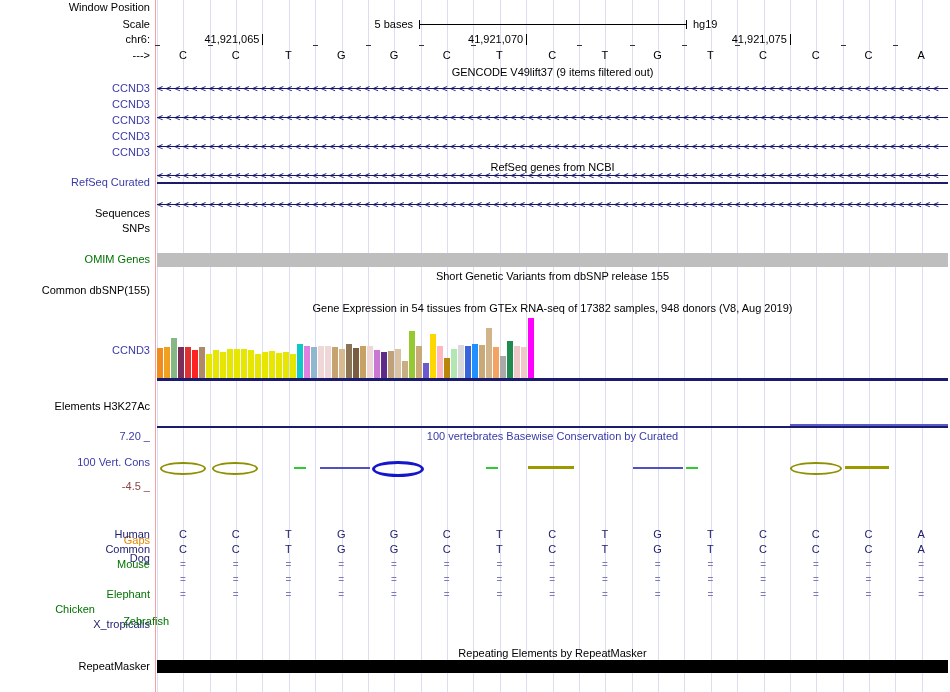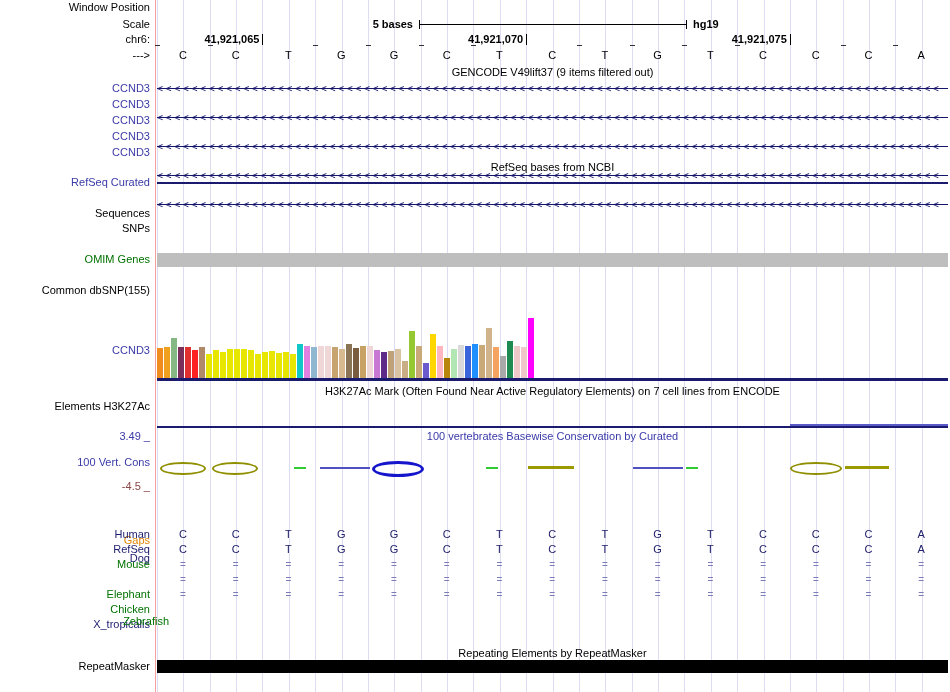--- a/index.html
+++ b/index.html
@@ -14,21 +14,21 @@
   .trackarea{position:absolute;left:157px;width:791px;overflow:hidden;}
   .generow{height:13px;position:relative;}
   .arrowtxt{position:absolute;left:0;top:0;width:100%;height:13px;line-height:13px;
             font-family:"DejaVu Sans Mono",monospace;font-size:10px;letter-spacing:2.6px;
             color:#15156A;white-space:nowrap;}
   .arrowline{position:absolute;left:0;top:6px;width:100%;height:1px;background:#15156A;}
   .hline{position:absolute;left:157px;width:791px;}
   .basecell{position:absolute;width:52px;text-align:center;height:13px;line-height:13px;}
   .tick{position:absolute;width:1px;height:11px;background:#000;}
   .minitick{position:absolute;width:5px;height:1px;background:#333;}
-  .coordnum{position:absolute;height:13px;line-height:13px;text-align:right;white-space:nowrap;font-weight:bold;}
+  .coordnum{position:absolute;height:13px;line-height:13px;text-align:right;white-space:nowrap;}
   .bar{position:absolute;}
   .pmark{position:absolute;}
   .scalebar{position:absolute;height:9px;border-left:1px solid #000;border-right:1px solid #000;
             background:linear-gradient(to bottom,transparent 4px,#000 4px,#000 5px,transparent 5px);}
 </style>
 </head>
 <body>
 
 <div id="canvas">
   <div class="grid"></div>
@@ -99,32 +99,34 @@
       <div class="trackarea generow" style="top: 130px;">
         <div class="arrowline"></div>
         <div class="arrowtxt">&lt;&lt;&lt;&lt;&lt;&lt;&lt;&lt;&lt;&lt;&lt;&lt;&lt;&lt;&lt;&lt;&lt;&lt;&lt;&lt;&lt;&lt;&lt;&lt;&lt;&lt;&lt;&lt;&lt;&lt;&lt;&lt;&lt;&lt;&lt;&lt;&lt;&lt;&lt;&lt;&lt;&lt;&lt;&lt;&lt;&lt;&lt;&lt;&lt;&lt;&lt;&lt;&lt;&lt;&lt;&lt;&lt;&lt;&lt;&lt;&lt;&lt;&lt;&lt;&lt;&lt;&lt;&lt;&lt;&lt;&lt;&lt;&lt;&lt;&lt;&lt;&lt;&lt;&lt;&lt;&lt;&lt;&lt;&lt;&lt;&lt;&lt;&lt;&lt;&lt;&lt;</div>
       </div>
       <div class="trackarea generow" style="top: 146px;">
         <div class="arrowline"></div>
         <div class="arrowtxt">&lt;&lt;&lt;&lt;&lt;&lt;&lt;&lt;&lt;&lt;&lt;&lt;&lt;&lt;&lt;&lt;&lt;&lt;&lt;&lt;&lt;&lt;&lt;&lt;&lt;&lt;&lt;&lt;&lt;&lt;&lt;&lt;&lt;&lt;&lt;&lt;&lt;&lt;&lt;&lt;&lt;&lt;&lt;&lt;&lt;&lt;&lt;&lt;&lt;&lt;&lt;&lt;&lt;&lt;&lt;&lt;&lt;&lt;&lt;&lt;&lt;&lt;&lt;&lt;&lt;&lt;&lt;&lt;&lt;&lt;&lt;&lt;&lt;&lt;&lt;&lt;&lt;&lt;&lt;&lt;&lt;&lt;&lt;&lt;&lt;&lt;&lt;&lt;&lt;&lt;&lt;</div>
       </div>
     </div>
 
-  <div class="ttl black" style="top:161px">RefSeq bases from NCBI</div>
+  <div class="ttl black" style="top:161px">RefSeq genes from NCBI</div>
   <div class="lbl blue" style="top:176px">RefSeq Curated</div>
   <div class="hline" style="top:182px;height:2px;background:#1A1A6E"></div>
 
   <div class="lbl black" style="top:207px">Sequences</div>
   <div class="lbl black" style="top:222px">SNPs</div>
 
   <div class="lbl green" style="top:253px">OMIM Genes</div>
   <div class="hline" style="top:253px;height:14px;background:#BEBEBE"></div>
 
+  <div class="ttl black" style="top:270px">Short Genetic Variants from dbSNP release 155</div>
   <div class="lbl black" style="top:284px">Common dbSNP(155)</div>
 
+  <div class="ttl black" style="top:302px">Gene Expression in 54 tissues from GTEx RNA-seq of 17382 samples, 948 donors (V8, Aug 2019)</div>
   <div class="lbl blue" style="top:344px">CCND3</div>
   <div id="gtex-bars">
       <div class="bar" style="left: 157px; top: 348px; width: 5.5px; height: 30px; background: rgb(240, 140, 30);"></div>
       <div class="bar" style="left: 164px; top: 347px; width: 5.5px; height: 31px; background: rgb(240, 160, 30);"></div>
       <div class="bar" style="left: 171px; top: 338px; width: 5.5px; height: 40px; background: rgb(134, 184, 134);"></div>
       <div class="bar" style="left: 178px; top: 347px; width: 5.5px; height: 31px; background: rgb(122, 46, 90);"></div>
       <div class="bar" style="left: 185px; top: 347px; width: 5.5px; height: 31px; background: rgb(224, 48, 48);"></div>
       <div class="bar" style="left: 192px; top: 350px; width: 5.5px; height: 28px; background: rgb(255, 34, 34);"></div>
       <div class="bar" style="left: 199px; top: 347px; width: 5.5px; height: 31px; background: rgb(176, 137, 104);"></div>
       <div class="bar" style="left: 206px; top: 354px; width: 5.5px; height: 24px; background: rgb(230, 230, 0);"></div>
@@ -170,26 +172,25 @@
       <div class="bar" style="left: 486px; top: 328px; width: 5.5px; height: 50px; background: rgb(210, 180, 140);"></div>
       <div class="bar" style="left: 493px; top: 347px; width: 5.5px; height: 31px; background: rgb(244, 164, 96);"></div>
       <div class="bar" style="left: 500px; top: 356px; width: 5.5px; height: 22px; background: rgb(169, 169, 169);"></div>
       <div class="bar" style="left: 507px; top: 341px; width: 5.5px; height: 37px; background: rgb(31, 139, 80);"></div>
       <div class="bar" style="left: 514px; top: 346px; width: 5.5px; height: 32px; background: rgb(239, 201, 201);"></div>
       <div class="bar" style="left: 521px; top: 347px; width: 5.5px; height: 31px; background: rgb(239, 201, 201);"></div>
       <div class="bar" style="left: 528px; top: 318px; width: 5.5px; height: 60px; background: rgb(255, 0, 255);"></div>
     </div>
   <div class="hline" style="top:378px;height:3px;background:#1A1A6E"></div>
 
-  <div class="ttl black" style="top:385px">H3K27Ac Mark (Often Found Near Active Regulatory Elements) on 7 cell lines from ENCODE</div>
   <div class="lbl black" style="top:400px">Elements H3K27Ac</div>
   <div class="hline" style="top:426px;height:2px;background:#1A1A6E"></div>
   <div style="position:absolute;left:790px;top:424px;width:158px;height:2px;background:#5A5AC8"></div>
 
-  <div class="lbl blue" style="top:430px">3.49 _</div>
+  <div class="lbl blue" style="top:430px">7.20 _</div>
   <div class="ttl blue" style="top:430px">100 vertebrates Basewise Conservation by Curated</div>
   <div class="lbl blue" style="top:456px">100 Vert. Cons</div>
   <div class="lbl darkred" style="top:480px">-4.5 _</div>
   <div id="phylop-marks">
       <div class="pmark" style="left: 160px; width: 42px; top: 462px; height: 9px; border: 2.5px solid rgb(143, 143, 0); border-radius: 50%;"></div>
       <div class="pmark" style="left: 212px; width: 42px; top: 462px; height: 9px; border: 2.5px solid rgb(143, 143, 0); border-radius: 50%;"></div>
       <div class="pmark" style="left: 294px; width: 12px; top: 467px; height: 2px; background: rgb(46, 204, 46);"></div>
       <div class="pmark" style="left: 320px; width: 50px; top: 467px; height: 2px; background: rgb(80, 80, 192);"></div>
       <div class="pmark" style="left: 372px; width: 46px; top: 461px; height: 10px; border: 3.5px solid rgb(21, 21, 204); border-radius: 50%;"></div>
       <div class="pmark" style="left: 486px; width: 12px; top: 467px; height: 2px; background: rgb(46, 204, 46);"></div>
@@ -281,20 +282,20 @@
   <div class="ttl black" style="top:647px">Repeating Elements by RepeatMasker</div>
   <div class="lbl black" style="top:660px">RepeatMasker</div>
   <div class="hline" style="top:660px;height:13px;background:#000"></div>
 <div class="lbl blue" style="top: 82px;">CCND3</div>
     <div class="lbl blue" style="top: 98px;">CCND3</div>
     <div class="lbl blue" style="top: 114px;">CCND3</div>
     <div class="lbl blue" style="top: 130px;">CCND3</div>
     <div class="lbl blue" style="top: 146px;">CCND3</div>
     <div class="lbl" style="top: 534px; color: rgb(224, 133, 0);">Gaps</div>
     <div class="lbl" style="top: 528px; color: rgb(28, 28, 110);">Human</div>
-    <div class="lbl" style="top: 543px; color: rgb(28, 28, 110);">RefSeq</div>
+    <div class="lbl" style="top: 543px; color: rgb(28, 28, 110);">Common</div>
     <div class="lbl" style="top: 558px; color: rgb(0, 114, 0);">Mouse</div>
     <div class="lbl" style="top: 552px; color: rgb(28, 28, 110);">Dog</div>
     <div class="lbl" style="top: 588px; color: rgb(0, 114, 0);">Elephant</div>
-    <div class="lbl" style="top: 603px; color: rgb(0, 114, 0);">Chicken</div>
+    <div class="lbl" style="top: 603px; color: rgb(0, 114, 0); text-align: center;">Chicken</div>
     <div class="lbl" style="top: 618px; color: rgb(28, 28, 110);">X_tropicalis</div>
     <div class="lbl" style="top: 615px; color: rgb(0, 114, 0); padding-left: 19px;">Zebrafish</div>
   </div>
 
 </body></html>

